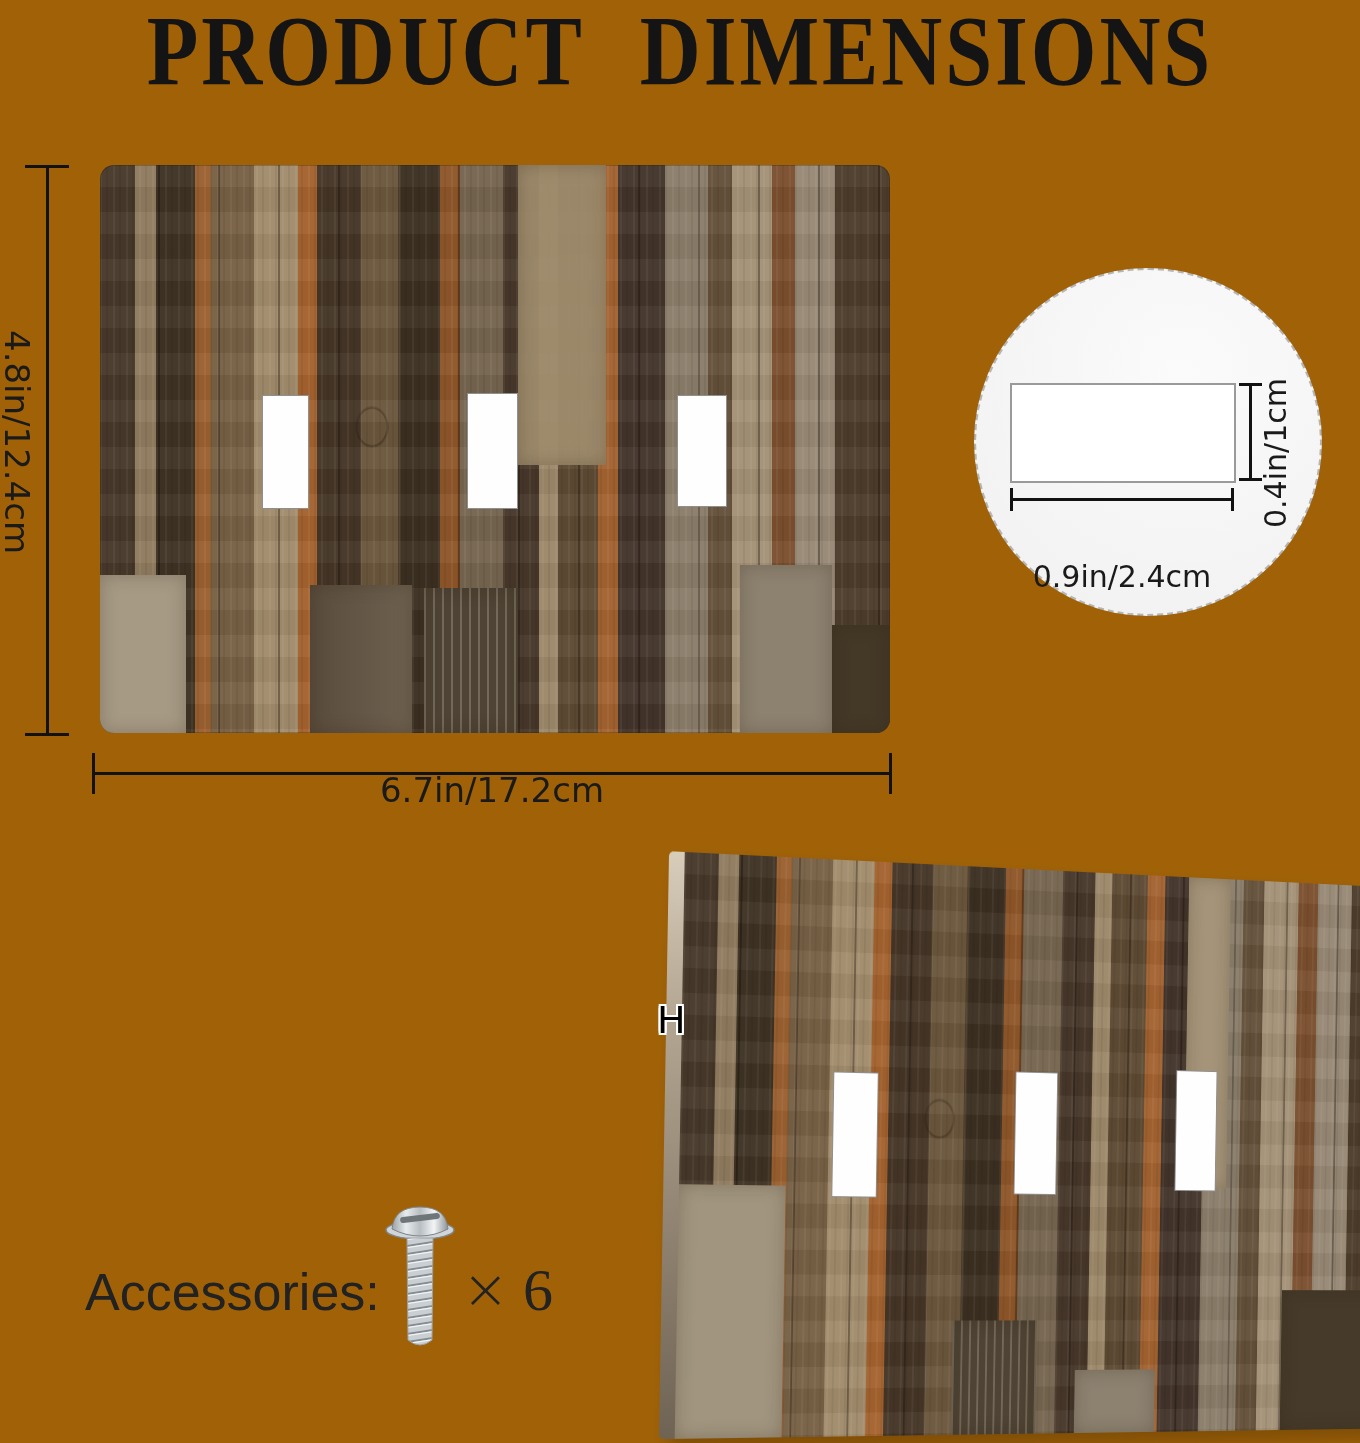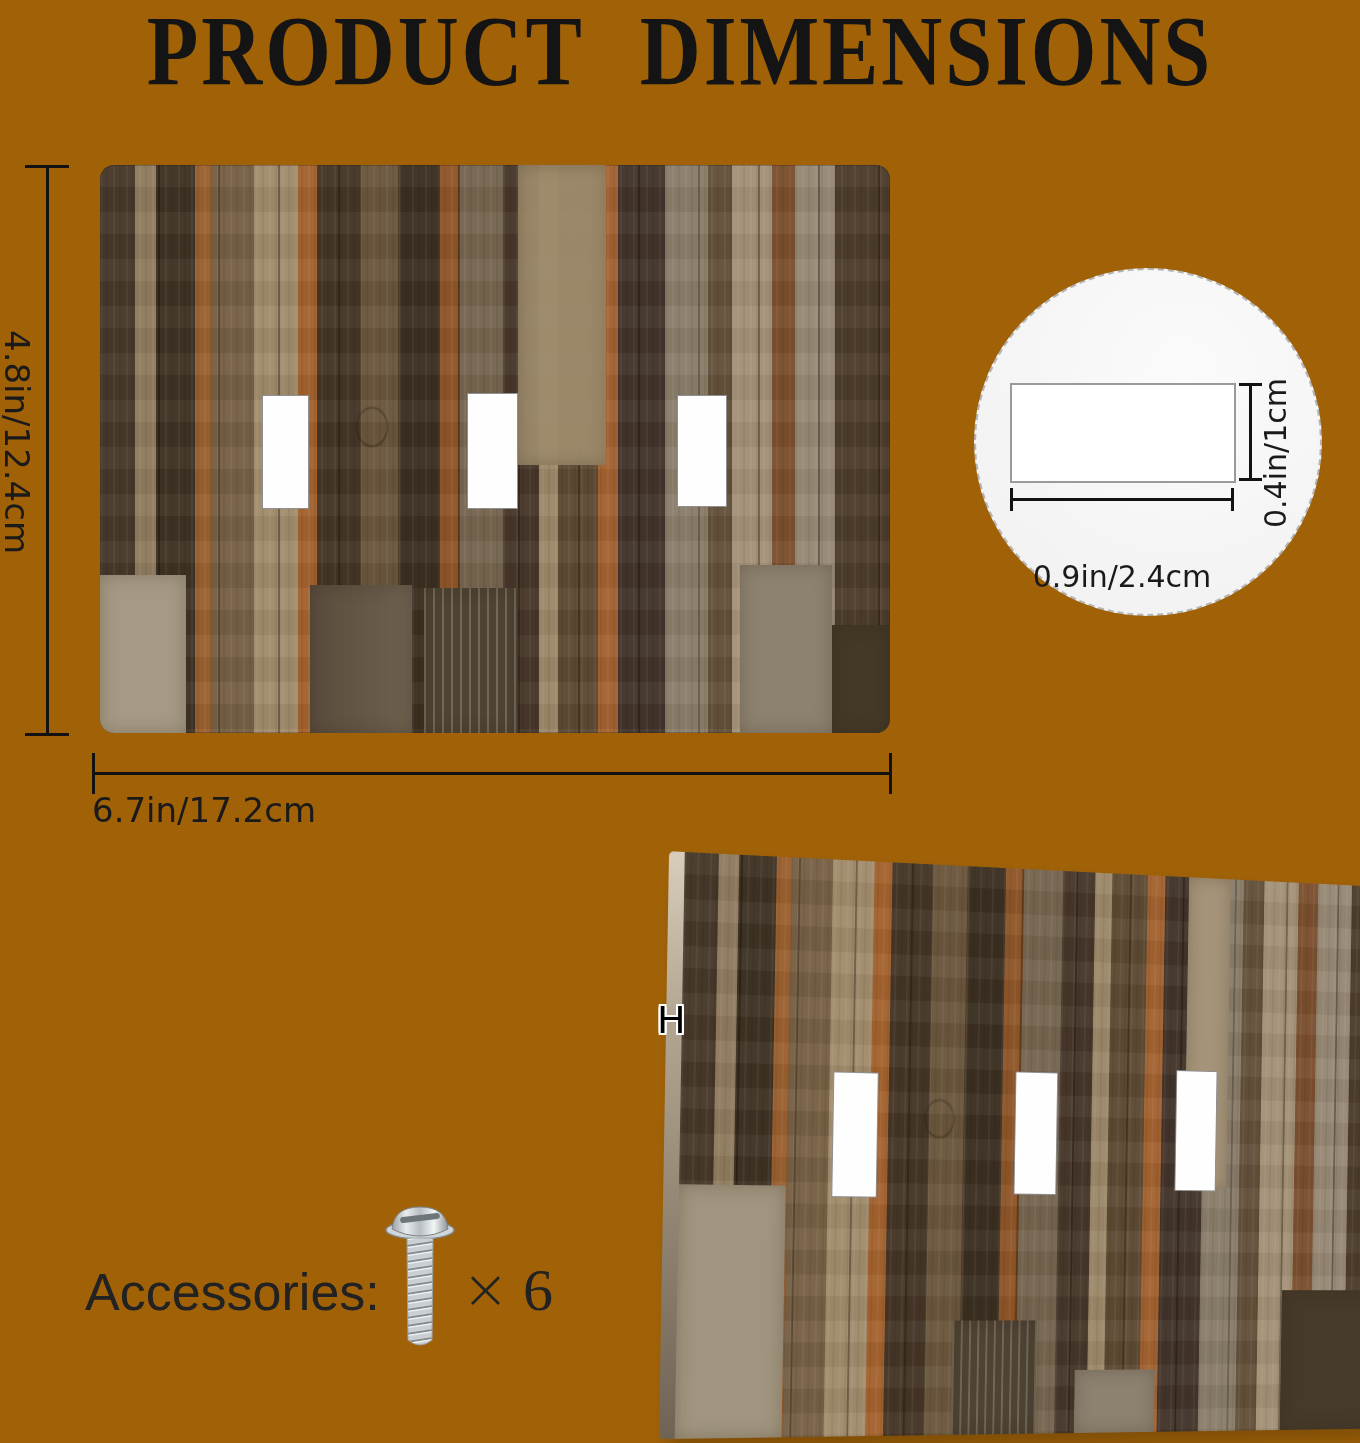--- a/index.html
+++ b/index.html
@@ -97,21 +97,21 @@
     <div class="dline" style="left:46px;top:166px;width:3px;height:570px;"></div>
     <div class="dline" style="left:25px;top:165px;width:44px;height:3px;"></div>
     <div class="dline" style="left:25px;top:733px;width:44px;height:3px;"></div>
     <div class="dimtext vtext" style="left:-3px;top:330px;">4.8in/12.4cm</div>
   </div>
 
   <div>
     <div class="dline" style="left:92px;top:772px;width:800px;height:3px;"></div>
     <div class="dline" style="left:92px;top:753px;width:3px;height:41px;"></div>
     <div class="dline" style="left:889px;top:753px;width:3px;height:41px;"></div>
-    <div class="dimtext" style="left:92px;top:790px;width:800px;">6.7in/17.2cm</div>
+    <div class="dimtext" style="left:92px;top:770px;width:800px;text-align:center;">6.7in/17.2cm</div>
   </div>
 
   <div class="detail-circle"></div>
   <div class="detail-rect"></div>
   <div>
     <div class="dline" style="left:1010px;top:498px;width:224px;height:3px;"></div>
     <div class="dline" style="left:1010px;top:488px;width:3px;height:23px;"></div>
     <div class="dline" style="left:1231px;top:488px;width:3px;height:23px;"></div>
     <div class="dimtext" style="left:1010px;top:511px;width:224px;text-align:center;font-size:30px;margin-top:48px;">0.9in/2.4cm</div>
   </div>

